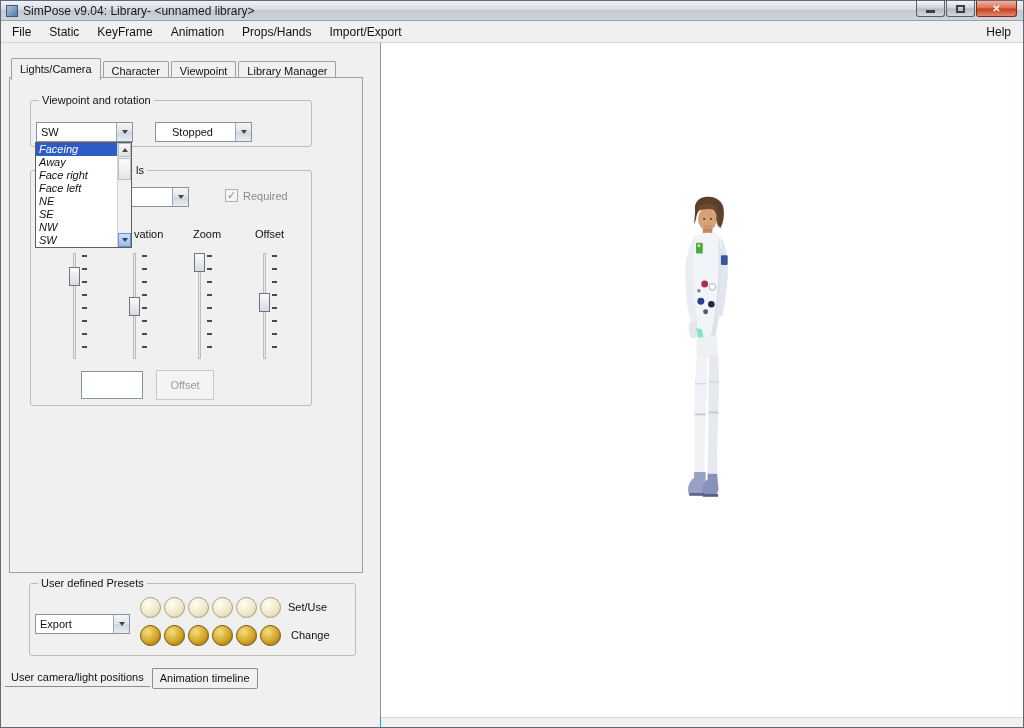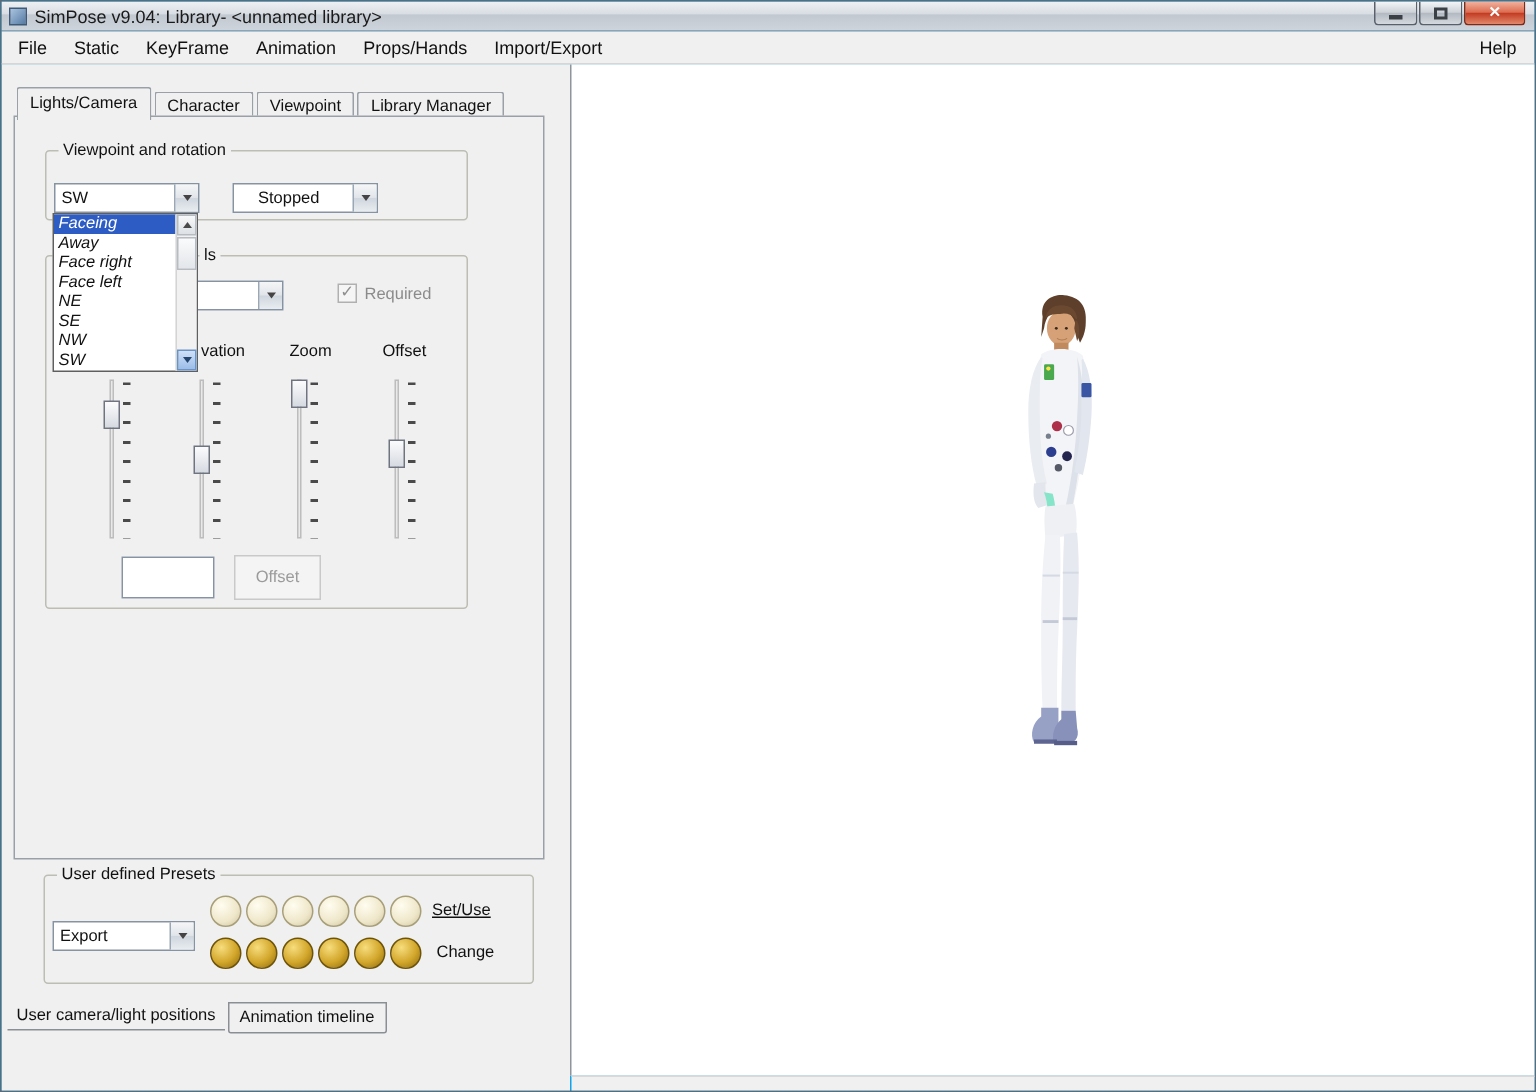--- a/index.html
+++ b/index.html
@@ -102,21 +102,21 @@
   .presets-combo { left:5px; top:30px; width:95px; }
   .preset-row { position:absolute; left:110px; display:flex; gap:3px; }
   .preset-row.row1 { top:13px; }
   .preset-row.row2 { top:41px; }
   .preset { width:21px; height:21px; border-radius:50%; display:inline-block; }
   .preset.ivory { background:radial-gradient(circle at 35% 30%, #fffdf0, #efe7ca 60%, #cbc29c);
     border:1px solid #a89f78; }
   .preset.gold { background:radial-gradient(circle at 35% 30%, #f7dd7c, #d2a62a 55%, #8e6b10);
     border:1px solid #6e5408; }
   .preset-label { position:absolute; font-size:11px; white-space:nowrap; }
-  .preset-label.set-use { left:258px; top:17px;text-decoration:underline; }
+  .preset-label.set-use { left:258px; top:17px; }
   .preset-label.clear { left:261px; top:45px; }
 
   
   .bottom-tabs { position:absolute; left:0; top:625px; width:435px; display:flex; align-items:flex-start; padding-left:4px; }
   .btab { font-size:11px; background:#f0f0f0; white-space:nowrap; }
   .btab.inactive { padding:2px 6px 3px; border-bottom:1px solid #8a8f96; margin-top:1px; }
   .btab.active { padding:3px 7px 4px; border:1px solid #8a8f96; border-radius:0 0 2px 2px; margin-left:2px; }
 
   
   .canvas { position:absolute; left:379px; top:42px; width:645px; height:674px; background:#ffffff;

